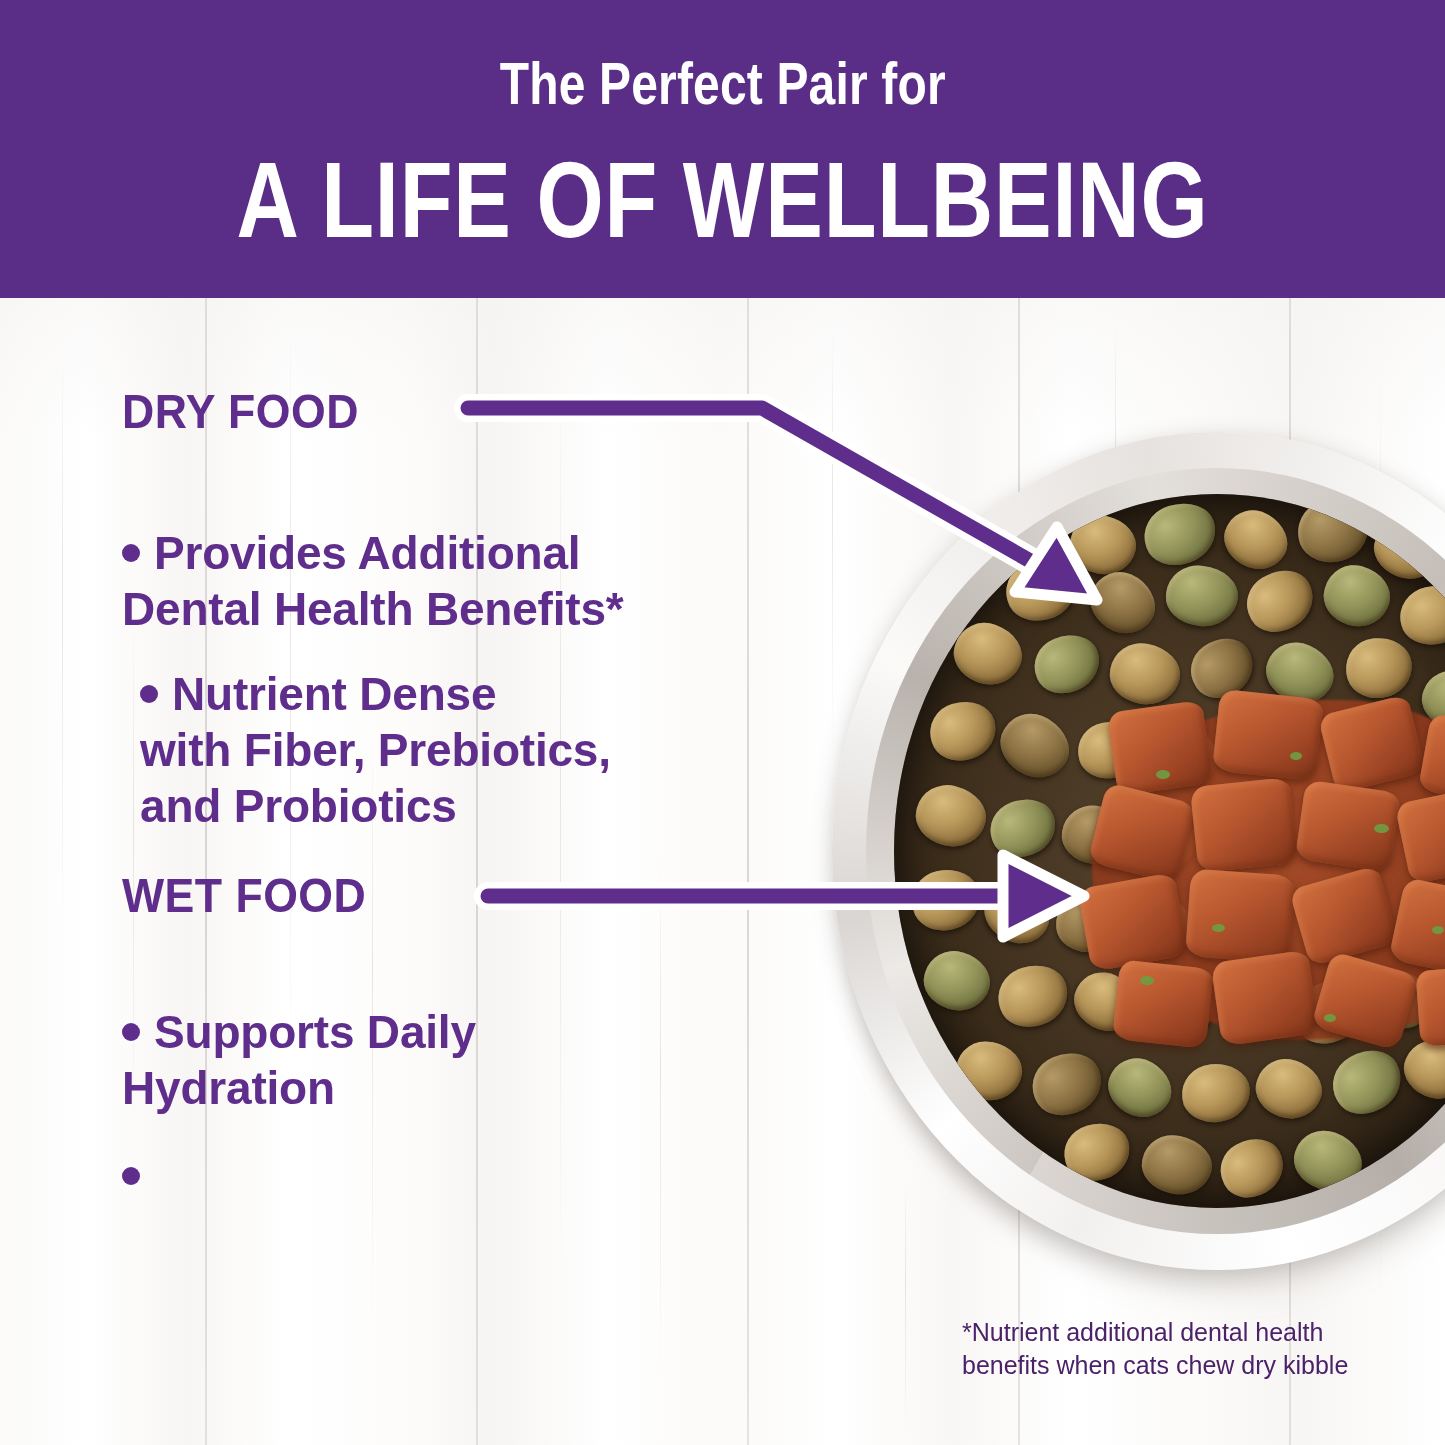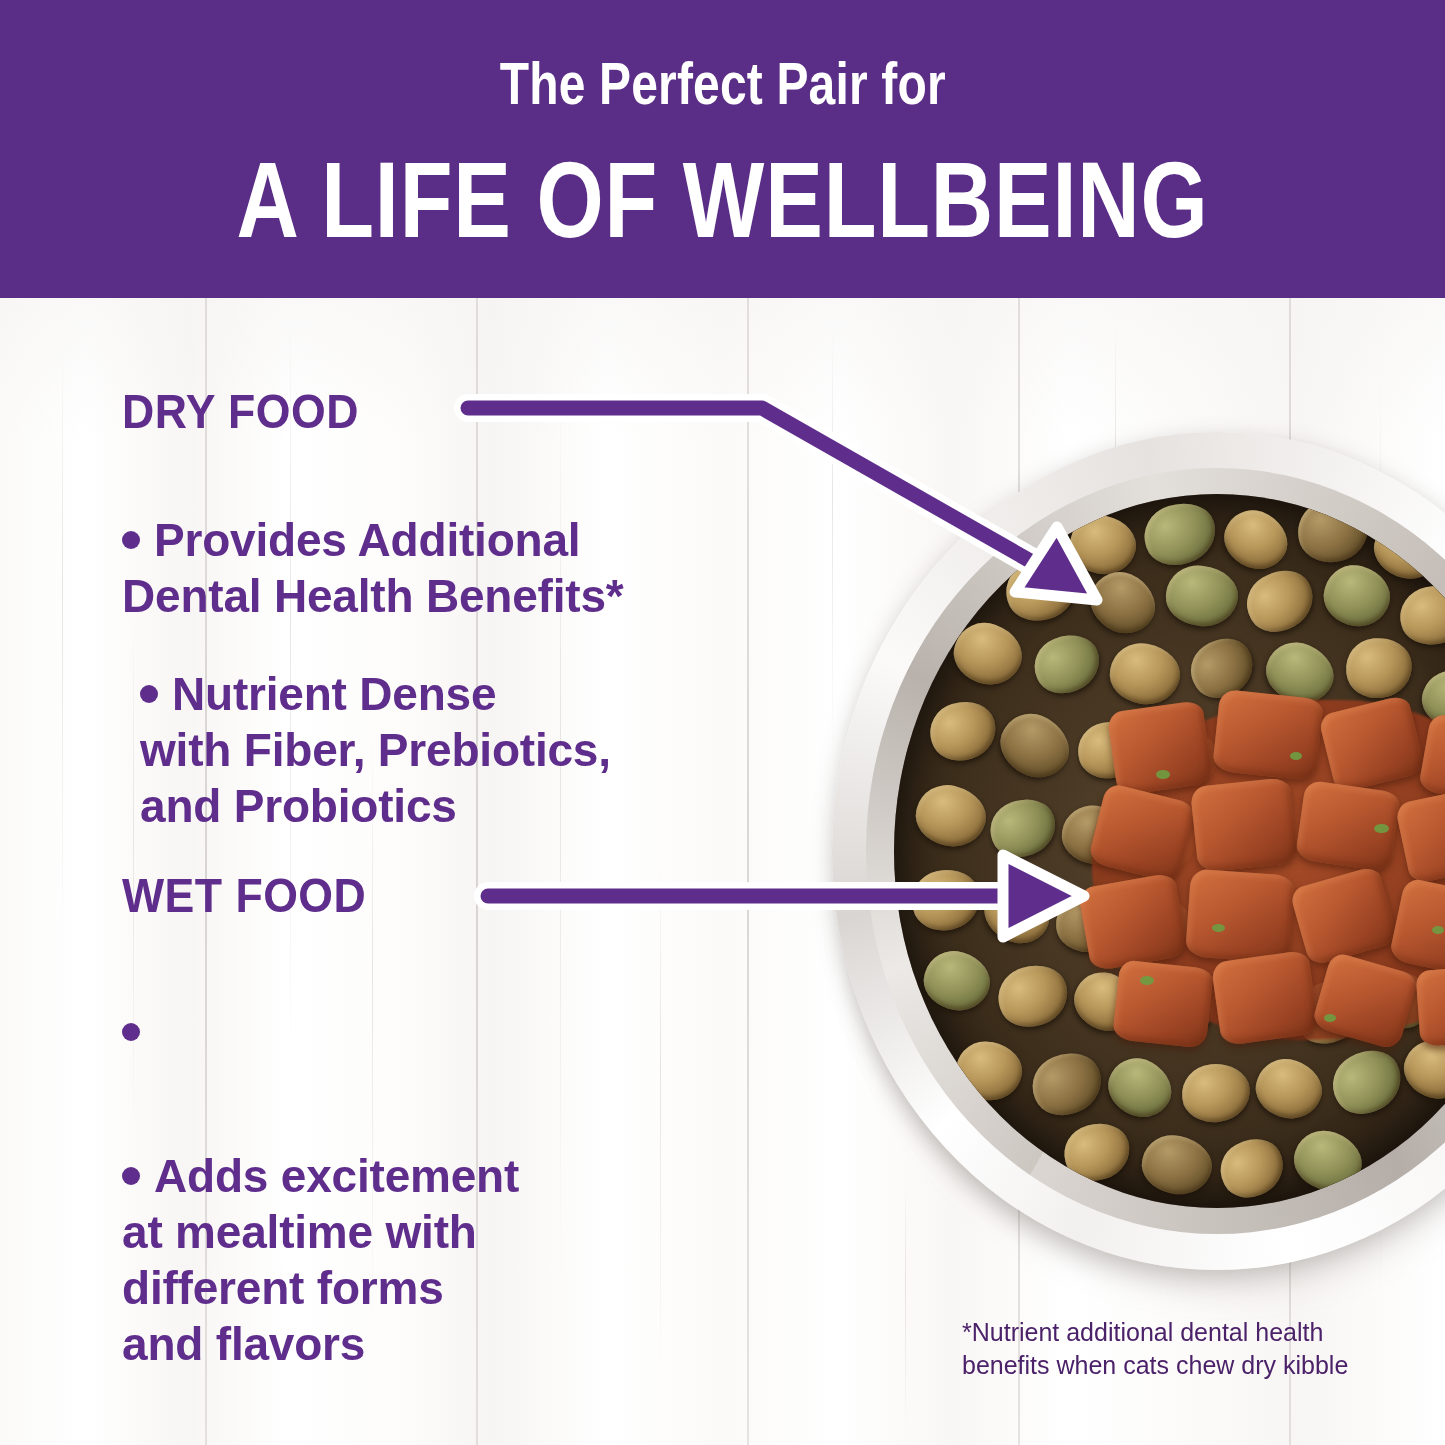--- a/index.html
+++ b/index.html
@@ -331,42 +331,40 @@
       <path d="M 488 896 L 1015 896" fill="none" stroke="#ffffff" stroke-width="28" stroke-linecap="round"></path>
       <path d="M 488 896 L 1015 896" fill="none" stroke="#5f2d8c" stroke-width="15" stroke-linecap="round"></path>
       <path d="M 1084 896 L 1003 855 L 1003 937 Z" fill="#5f2d8c" stroke="#ffffff" stroke-width="11" stroke-linejoin="round"></path>
     </g>
   </svg>
 
   <div class="content-col">
 
     <div class="section-head" style="left:122px; top:86px;">DRY FOOD</div>
 
-    <div class="bullet-block" style="left:122px; top:158px;">
+    <div class="bullet-block" style="left:122px; top:171px;">
       <span class="bullet-dot"></span><span>Provides Additional
 Dental Health Benefits*</span>
     </div>
 
     <div class="bullet-block" style="left:140px; top:312px;">
       <span class="bullet-dot"></span><span>Nutrient Dense
 with Fiber, Prebiotics,
 and Probiotics</span>
     </div>
 
     <div class="section-head" style="left:122px; top:570px;">WET FOOD</div>
 
     <div class="bullet-block" style="left:122px; top:650px;">
+      <span class="bullet-dot"></span><span>Supports Daily
+Hydration</span>
+    </div>
+
+    <div class="bullet-block" style="left:122px; top:794px;">
       <span class="bullet-dot"></span>
-    </div>
-
-    <div class="bullet-block" style="left:122px; top:794px;">
-      <span class="bullet-dot"></span><span>Adds excitement
-at mealtime with
-different forms
-and flavors</span>
     </div>
 
   </div>
 
   <div class="footnote">*Nutrient additional dental health
 benefits when cats chew dry kibble</div>
 
 </div>
 
 </body></html>

